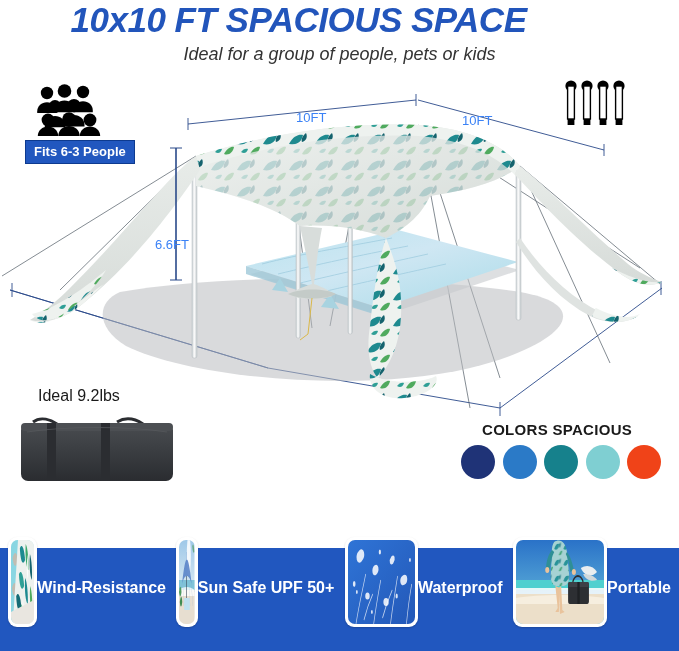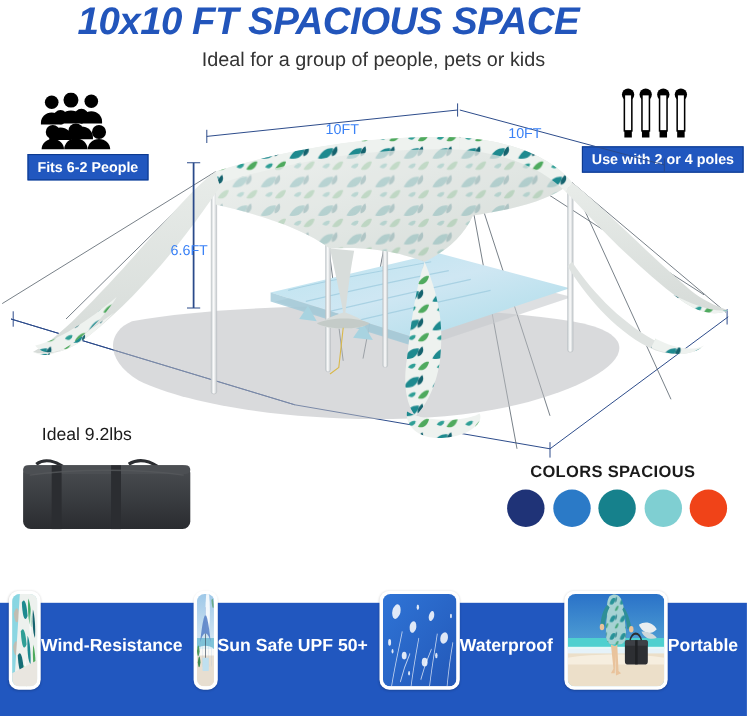--- a/index.html
+++ b/index.html
@@ -57,21 +57,21 @@
   
   .dimlabel{
     position:absolute;
     color:#3b82f6;
     font-size:13px;
     font-weight:400;
     white-space:nowrap;
   }
   #dim-top-left{left:296px;top:110px;}
   #dim-top-right{left:462px;top:113px;}
-  #dim-height{left:155px;top:220px;text-align:center;}
+  #dim-height{left:155px;top:237px;text-align:center;}
 
   
   #bag-label{
     position:absolute;left:38px;top:387px;
     font-size:16px;color:#1a1a1a;font-weight:500;white-space:nowrap;
   }
   #bag-img{position:absolute;left:17px;top:410px;width:160px;height:75px;}
 
   
   #colors-title{
@@ -116,21 +116,21 @@
     color:#ffffff;font-size:16px;font-weight:bold;
     white-space:nowrap;text-align:center;
   }
 </style>
 </head>
 <body>
 
 <div id="root">
 
   <div class="title" style="color: rgb(34, 85, 187);">10x10 FT SPACIOUS SPACE</div>
-  <div class="subtitle" style="color: rgb(51, 51, 51);">Ideal for a group of people, pets or kids</div>
+  <div class="subtitle" style="color: rgb(51, 51, 51); font-style: italic;">Ideal for a group of people, pets or kids</div>
 
   <svg id="people-icon" viewBox="0 0 85 52">
     <g fill="#000000">
       <circle cx="14" cy="9" r="6.2"></circle>
         <path d="M4.2 27.5c0-5.4 4.4-9.3 9.8-9.3s9.8 3.9 9.8 9.3v1.6H4.2z"></path>
       <circle cx="31.5" cy="7" r="6.8"></circle>
         <path d="M20.8 26.5c0-5.9 4.8-10.1 10.7-10.1s10.7 4.2 10.7 10.1v1.8H20.8z"></path>
       <circle cx="50" cy="8" r="6.2"></circle>
         <path d="M40.2 26.5c0-5.4 4.4-9.3 9.8-9.3s9.8 3.9 9.8 9.3v1.7H40.2z"></path>
       <circle cx="22" cy="22.5" r="6.4"></circle>
@@ -138,39 +138,38 @@
       <circle cx="41" cy="21.5" r="6.6"></circle>
         <path d="M30.5 40.8c0-5.7 4.7-9.9 10.5-9.9s10.5 4.2 10.5 9.9v1.8H30.5z"></path>
       <circle cx="15" cy="36" r="6.4"></circle>
         <path d="M4.8 52c0-5.6 4.6-9.6 10.2-9.6S25.2 46.4 25.2 52z"></path>
       <circle cx="36" cy="35" r="6.8"></circle>
         <path d="M25.3 52c0-5.9 4.8-10.1 10.7-10.1S46.7 46.1 46.7 52z"></path>
       <circle cx="57" cy="36" r="6.4"></circle>
         <path d="M46.8 52c0-5.6 4.6-9.6 10.2-9.6S67.2 46.4 67.2 52z"></path>
     </g>
   </svg>
-  <div class="badge" id="badge-people">Fits 6-2 People</div>
+  <div class="badge" id="badge-people">Fits 6-3 People</div>
 
   <svg id="poles-icon" viewBox="0 0 64 48">
     <g>
       <circle cx="8" cy="6" r="5.6" fill="#000"></circle>
       <rect x="4.6" y="6" width="6.8" height="33" fill="#fff" stroke="#000" stroke-width="1.4"></rect>
       <rect x="4.6" y="39" width="6.8" height="6" fill="#000"></rect>
       <circle cx="24" cy="6" r="5.6" fill="#000"></circle>
       <rect x="20.6" y="6" width="6.8" height="33" fill="#fff" stroke="#000" stroke-width="1.4"></rect>
       <rect x="20.6" y="39" width="6.8" height="6" fill="#000"></rect>
       <circle cx="40" cy="6" r="5.6" fill="#000"></circle>
       <rect x="36.6" y="6" width="6.8" height="33" fill="#fff" stroke="#000" stroke-width="1.4"></rect>
       <rect x="36.6" y="39" width="6.8" height="6" fill="#000"></rect>
       <circle cx="56" cy="6" r="5.6" fill="#000"></circle>
       <rect x="52.6" y="6" width="6.8" height="33" fill="#fff" stroke="#000" stroke-width="1.4"></rect>
       <rect x="52.6" y="39" width="6.8" height="6" fill="#000"></rect>
     </g>
   </svg>
-  <div class="badge" id="badge-poles">Use with 2 or 4 poles</div>
 
   <svg id="stage" viewBox="0 0 679 360">
     <defs>
       <linearGradient id="canopyTop" x1="0" y1="0" x2="0" y2="1">
         <stop offset="0" stop-color="#e8ece9"></stop>
         <stop offset="1" stop-color="#d6dbd8"></stop>
       </linearGradient>
       <linearGradient id="canopyTop2" x1="0" y1="0" x2="1" y2="1">
         <stop offset="0" stop-color="#eef1ef"></stop>
         <stop offset="1" stop-color="#cfd6d2"></stop>

